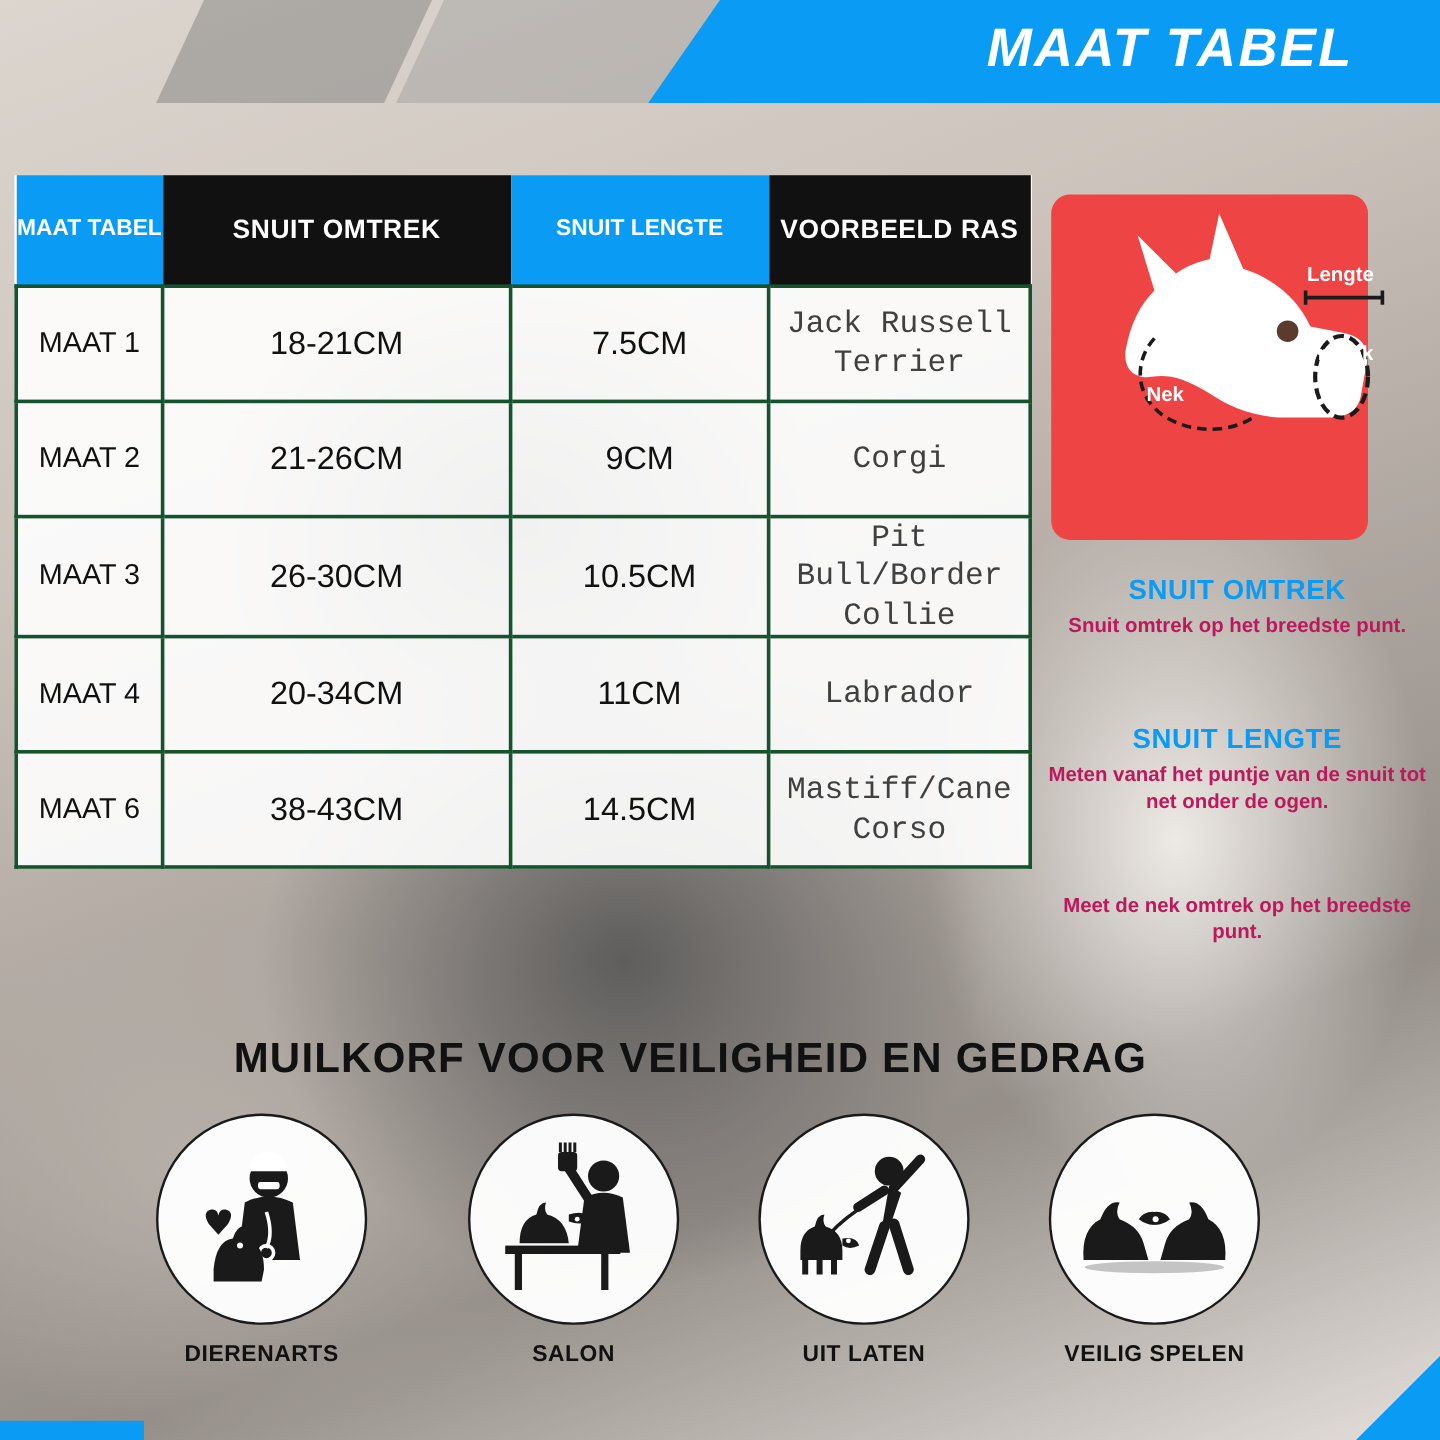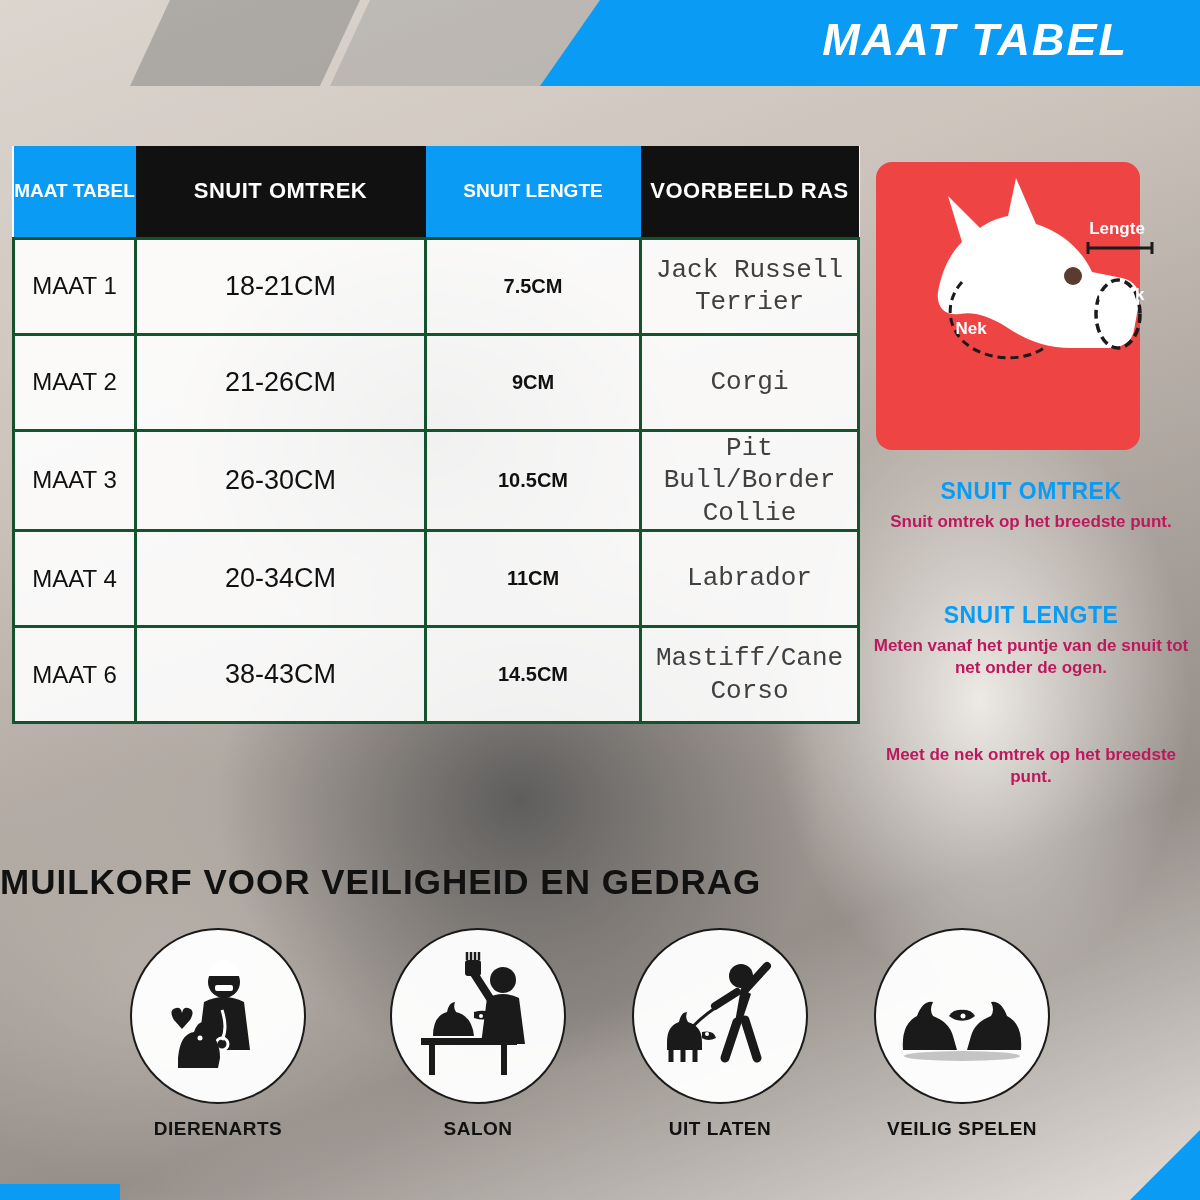--- a/index.html
+++ b/index.html
@@ -84,41 +84,41 @@
     height: 92px; letter-spacing: .5px;
   }
   .col-1 { width: 122px; }
   .col-2 { width: 290px; }
   .col-3 { width: 215px; }
   .col-4 { width: 218px; }
 
   #size-table tbody td { height: 96px; }
   .cell-maat { font-size: 24px; color: #111; font-weight: 400; }
   .cell-omtrek { font-size: 27px; color: #111; font-weight: 400; }
-  .cell-lengte { font-size: 20px; color: #111; font-weight: 700; }
+  .cell-lengte { font-size: 27px; color: #111; font-weight: 400; }
   .cell-ras { font-size: 26px; color: #404040; font-weight: 400; line-height: 1.25; padding: 0 6px; font-family: Liberation Mono, monospace; }
 
   
   #diagram-card {
     position: absolute; left: 876px; top: 162px; width: 264px; height: 288px;
     background: #ef4444; border-radius: 16px;
   }
   #diagram-card svg { display: block; }
 
   .info-block { position: absolute; left: 872px; width: 318px; text-align: center; }
   .info-title { color: #0a9cf5; font-size: 23px; font-weight: bold; letter-spacing: .5px; }
   .info-text { color: #be185d; font-size: 17px; font-weight: bold; line-height: 1.3; margin-top: 6px; }
 
   #info-1 { top: 478px; }
   #info-2 { top: 602px; }
   #info-3 { top: 738px; }
 
   
   #bottom-heading {
-    position: absolute; left: 0; top: 862px; width: 956px; text-align: left;
+    position: absolute; left: 0; top: 862px; width: 956px; text-align: right;
     font-size: 35px; font-weight: bold; color: #111; letter-spacing: 1px;
   }
   .use-item { position: absolute; top: 928px; width: 200px; text-align: center; }
   #use-0 { left: 118px; }
   #use-1 { left: 378px; }
   #use-2 { left: 620px; }
   #use-3 { left: 862px; }
   .use-circle {
     width: 176px; height: 176px; border-radius: 50%;
     border: 2px solid #1a1a1a; background: rgba(255,255,255,0.96);

